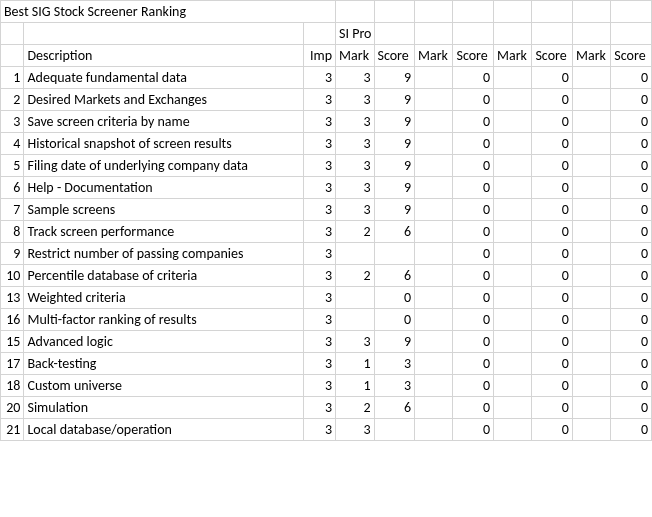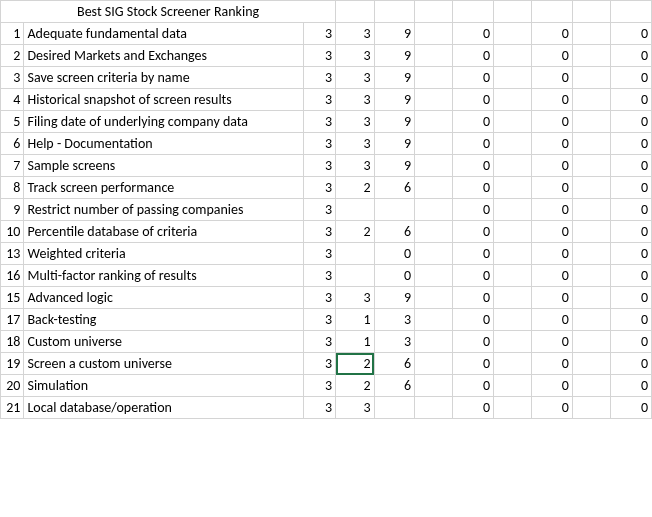--- a/index.html
+++ b/index.html
@@ -24,21 +24,21 @@
     white-space: nowrap;
     vertical-align: bottom;
   }
   col.idx   { width: 22px; }
   col.desc  { width: 262px; }
   col.imp   { width: 30px; }
   col.mk    { width: 36px; }
   col.sc    { width: 38px; }
   .num { text-align: right; }
   .desc { text-align: left; }
-  .title { text-align: center; margin-left: 34px; }
+  .title { text-align: left; margin-left: 34px; }
   .active-cell {
     outline: 2px solid #217346;
     outline-offset: -2px;
   }
 </style>
 </head>
 <body>
 
 <table>
   <colgroup>
@@ -60,20 +60,46 @@
         <td></td>
         <td></td>
         <td></td>
         <td></td>
         <td></td>
         <td></td>
         <td></td>
         <td></td>
       </tr>
       <tr>
+        <td></td>
+        <td></td>
+        <td></td>
+        <td class="desc">SI Pro</td>
+        <td></td>
+        <td></td>
+        <td></td>
+        <td></td>
+        <td></td>
+        <td></td>
+        <td></td>
+      </tr>
+      <tr>
+        <td></td>
+        <td class="desc">Description</td>
+        <td class="num">Imp</td>
+        <td class="desc">Mark</td>
+        <td class="desc">Score</td>
+        <td class="desc">Mark</td>
+        <td class="desc">Score</td>
+        <td class="desc">Mark</td>
+        <td class="desc">Score</td>
+        <td class="desc">Mark</td>
+        <td class="desc">Score</td>
+      </tr>
+      <tr>
         <td class="num">1</td>
         <td class="desc">Adequate fundamental data</td>
         <td class="num">3</td>
         <td class="num">3</td>
         <td class="num">9</td>
         <td class="num"></td>
         <td class="num">0</td>
         <td class="num"></td>
         <td class="num">0</td>
         <td class="num"></td>
@@ -247,33 +273,20 @@
         <td class="num">0</td>
         <td class="num"></td>
         <td class="num">0</td>
       </tr>
       <tr>
         <td class="num">18</td>
         <td class="desc">Custom universe</td>
         <td class="num">3</td>
         <td class="num">1</td>
         <td class="num">3</td>
-        <td class="num"></td>
-        <td class="num">0</td>
-        <td class="num"></td>
-        <td class="num">0</td>
-        <td class="num"></td>
-        <td class="num">0</td>
-      </tr>
-      <tr>
-        <td class="num">19</td>
-        <td class="desc">Screen a custom universe</td>
-        <td class="num">3</td>
-        <td class="num active-cell">2</td>
-        <td class="num">6</td>
         <td class="num"></td>
         <td class="num">0</td>
         <td class="num"></td>
         <td class="num">0</td>
         <td class="num"></td>
         <td class="num">0</td>
       </tr>
       <tr>
         <td class="num">20</td>
         <td class="desc">Simulation</td>

